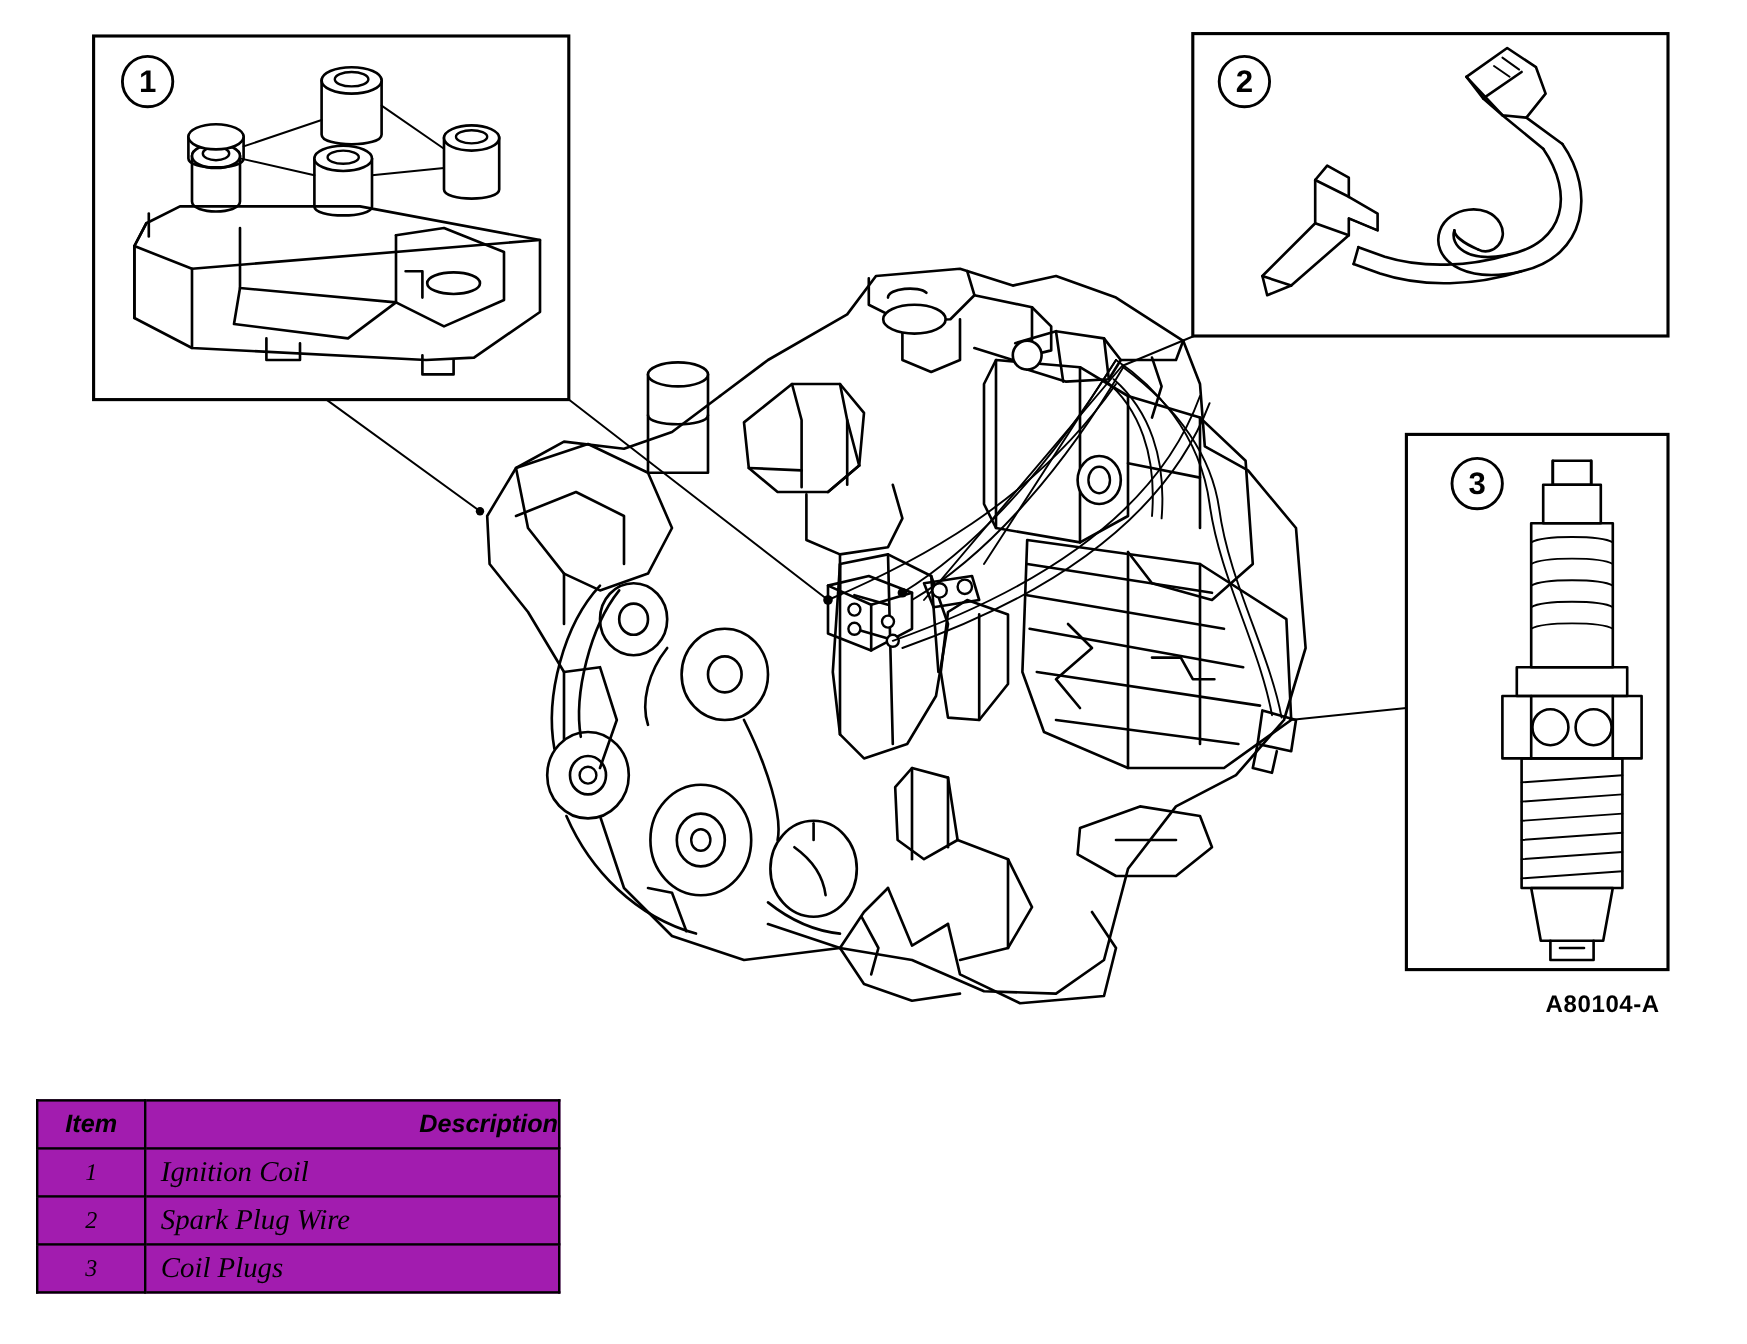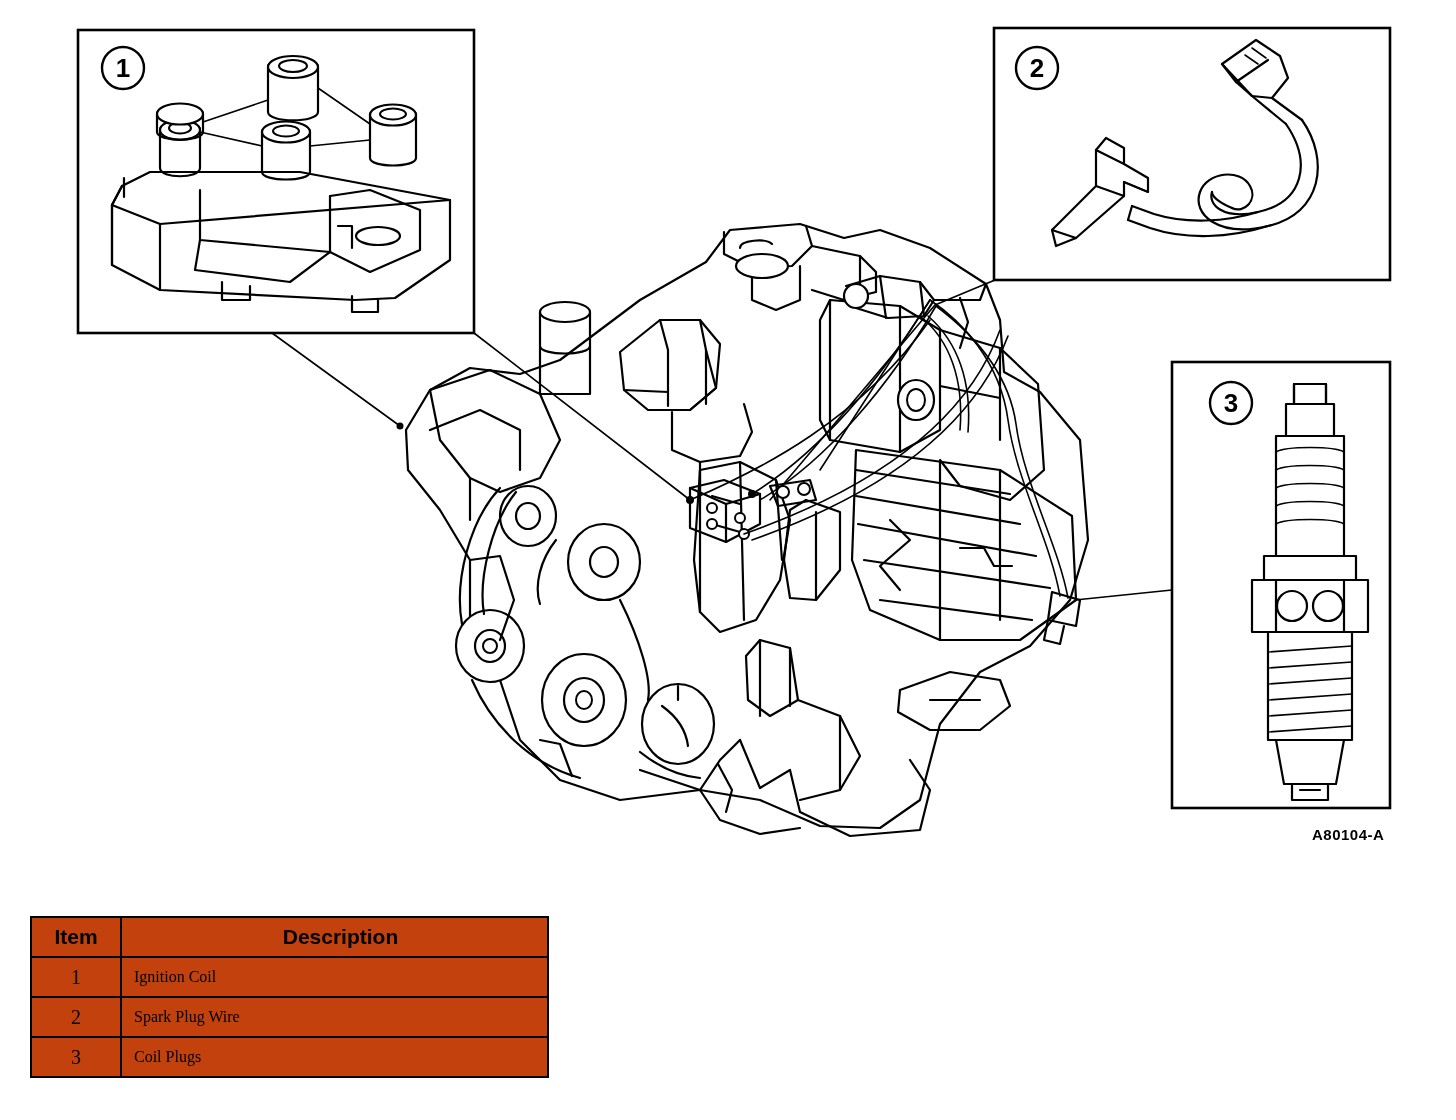--- a/index.html
+++ b/index.html
@@ -50,55 +50,55 @@
     font-family: "Liberation Sans", sans-serif;
     font-size: 26px;
     font-weight: 700;
     text-anchor: middle;
   }
   .code-label {
     position: absolute;
     left: 1288px;
     top: 826px;
     font-family: "Liberation Sans", sans-serif;
-    font-size: 15px;
+    font-size: 20px;
     font-weight: 700;
     letter-spacing: 0.5px;
-    margin-left: 24px;
   }
   
   #legend {
     position: absolute;
     left: 30px;
     top: 916px;
-    width: 519px;
+    width: 437px;
     border-collapse: collapse;
-    background: #c2410c;
+    background: #a21caf;
+    font-style: italic;
   }
   #legend td, #legend th {
     border: 2px solid #000;
     padding: 0;
   }
   #legend th {
     font-family: "Liberation Sans", sans-serif;
     font-size: 21px;
     font-weight: 700;
-    text-align: center;
+    text-align: right;
   }
   .cell-item {
     width: 88px;
     text-align: center;
     font-family: "Liberation Serif", serif;
     font-size: 20px;
     height: 38px;
   }
   .cell-desc {
     padding-left: 12px !important;
     font-family: "Liberation Serif", serif;
-    font-size: 16px;
+    font-size: 24px;
     height: 38px;
   }
   .head-item {
     width: 88px;
     text-align: center !important;
     padding: 7px 0 !important;
   }
   .head-desc {
     padding: 7px 0 7px 12px !important;
   }

